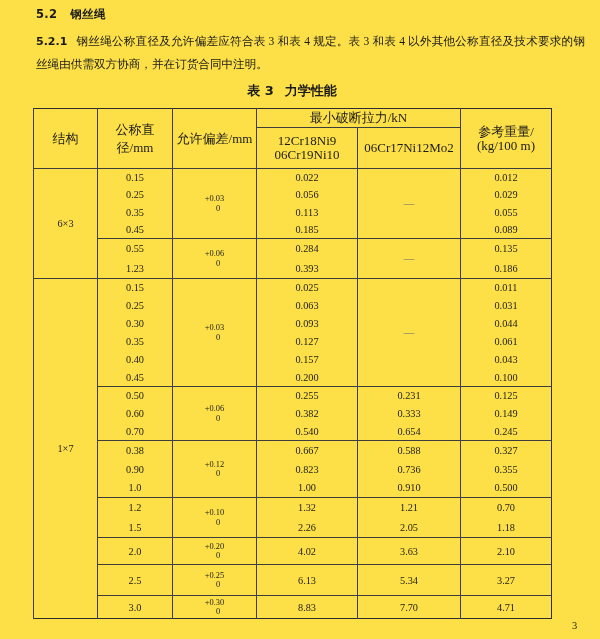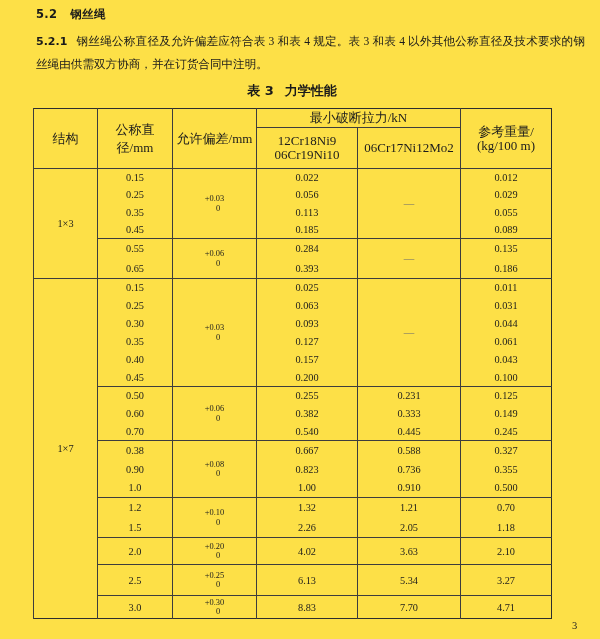--- a/index.html
+++ b/index.html
@@ -106,21 +106,21 @@
         <th class="two-line">
           <span>12Cr18Ni9</span>
           <span>06Cr19Ni10</span>
         </th>
         <th>06Cr17Ni12Mo2</th>
       </tr>
     </thead>
     <tbody>
 
       <tr class="h175">
-        <td rowspan="6" class="sub-end">1×3</td>
+        <td rowspan="6" class="sub-end">6×3</td>
         <td>0.15</td>
         <td rowspan="4" class="sub-end">
           <span class="tol"><span class="u">+0.03</span><span class="l">0</span></span>
         </td>
         <td>0.022</td>
         <td rowspan="4" class="dash sub-end">—</td>
         <td>0.012</td>
       </tr>
       <tr class="h175">
         <td>0.25</td>
@@ -141,21 +141,21 @@
       <tr class="h20">
         <td>0.55</td>
         <td rowspan="2" class="sub-end">
           <span class="tol"><span class="u">+0.06</span><span class="l">0</span></span>
         </td>
         <td>0.284</td>
         <td rowspan="2" class="dash sub-end">—</td>
         <td>0.135</td>
       </tr>
       <tr class="h20">
-        <td class="sub-end">0.65</td>
+        <td class="sub-end">1.23</td>
         <td class="sub-end">0.393</td>
         <td class="sub-end">0.186</td>
       </tr>
 
       <tr>
         <td rowspan="17">1×7</td>
         <td>0.15</td>
         <td rowspan="6" class="sub-end">
           <span class="tol"><span class="u">+0.03</span><span class="l">0</span></span>
         </td>
@@ -200,28 +200,28 @@
       </tr>
       <tr>
         <td>0.60</td>
         <td>0.382</td>
         <td>0.333</td>
         <td>0.149</td>
       </tr>
       <tr>
         <td class="sub-end">0.70</td>
         <td class="sub-end">0.540</td>
-        <td class="sub-end">0.445</td>
+        <td class="sub-end">0.654</td>
         <td class="sub-end">0.245</td>
       </tr>
 
       <tr class="h19">
         <td>0.38</td>
         <td rowspan="3" class="sub-end">
-          <span class="tol"><span class="u">+0.08</span><span class="l">0</span></span>
+          <span class="tol"><span class="u">+0.12</span><span class="l">0</span></span>
         </td>
         <td>0.667</td>
         <td>0.588</td>
         <td>0.327</td>
       </tr>
       <tr class="h19">
         <td>0.90</td>
         <td>0.823</td>
         <td>0.736</td>
         <td>0.355</td>

